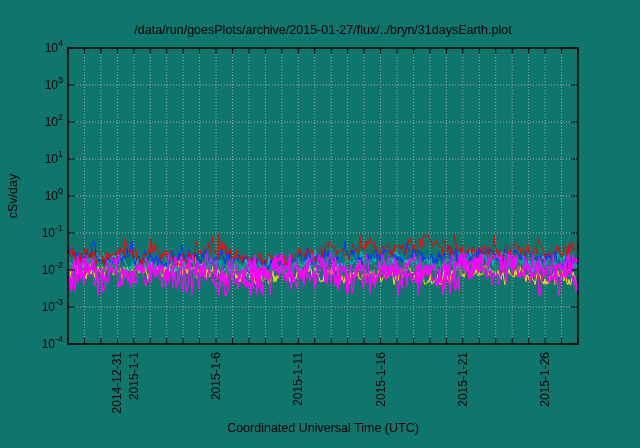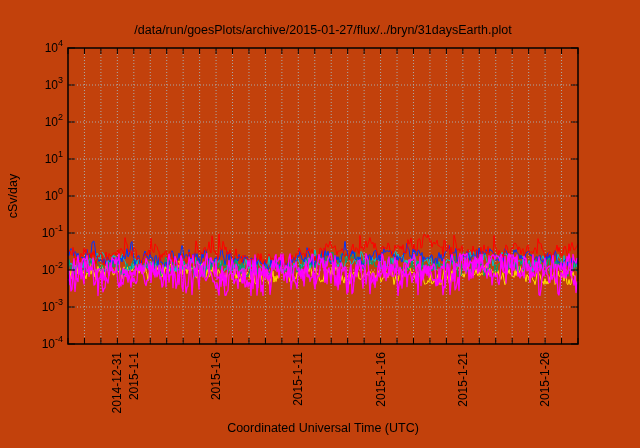--- a/index.html
+++ b/index.html
@@ -5,21 +5,21 @@
   html, body {
     margin: 0; padding: 0;
     width: 640px; height: 448px;
     background: #ffffff;
     overflow: hidden;
     font-family: "Liberation Sans", sans-serif;
   }
   #stage {
     position: relative;
     width: 640px; height: 448px;
-    background: #c2410c;
+    background: #0f766e;
   }
   svg { display: block; }
   text {
     font-family: "Liberation Sans", sans-serif;
     fill: #000000;
   }
 </style>
 </head>
 <body>
 

